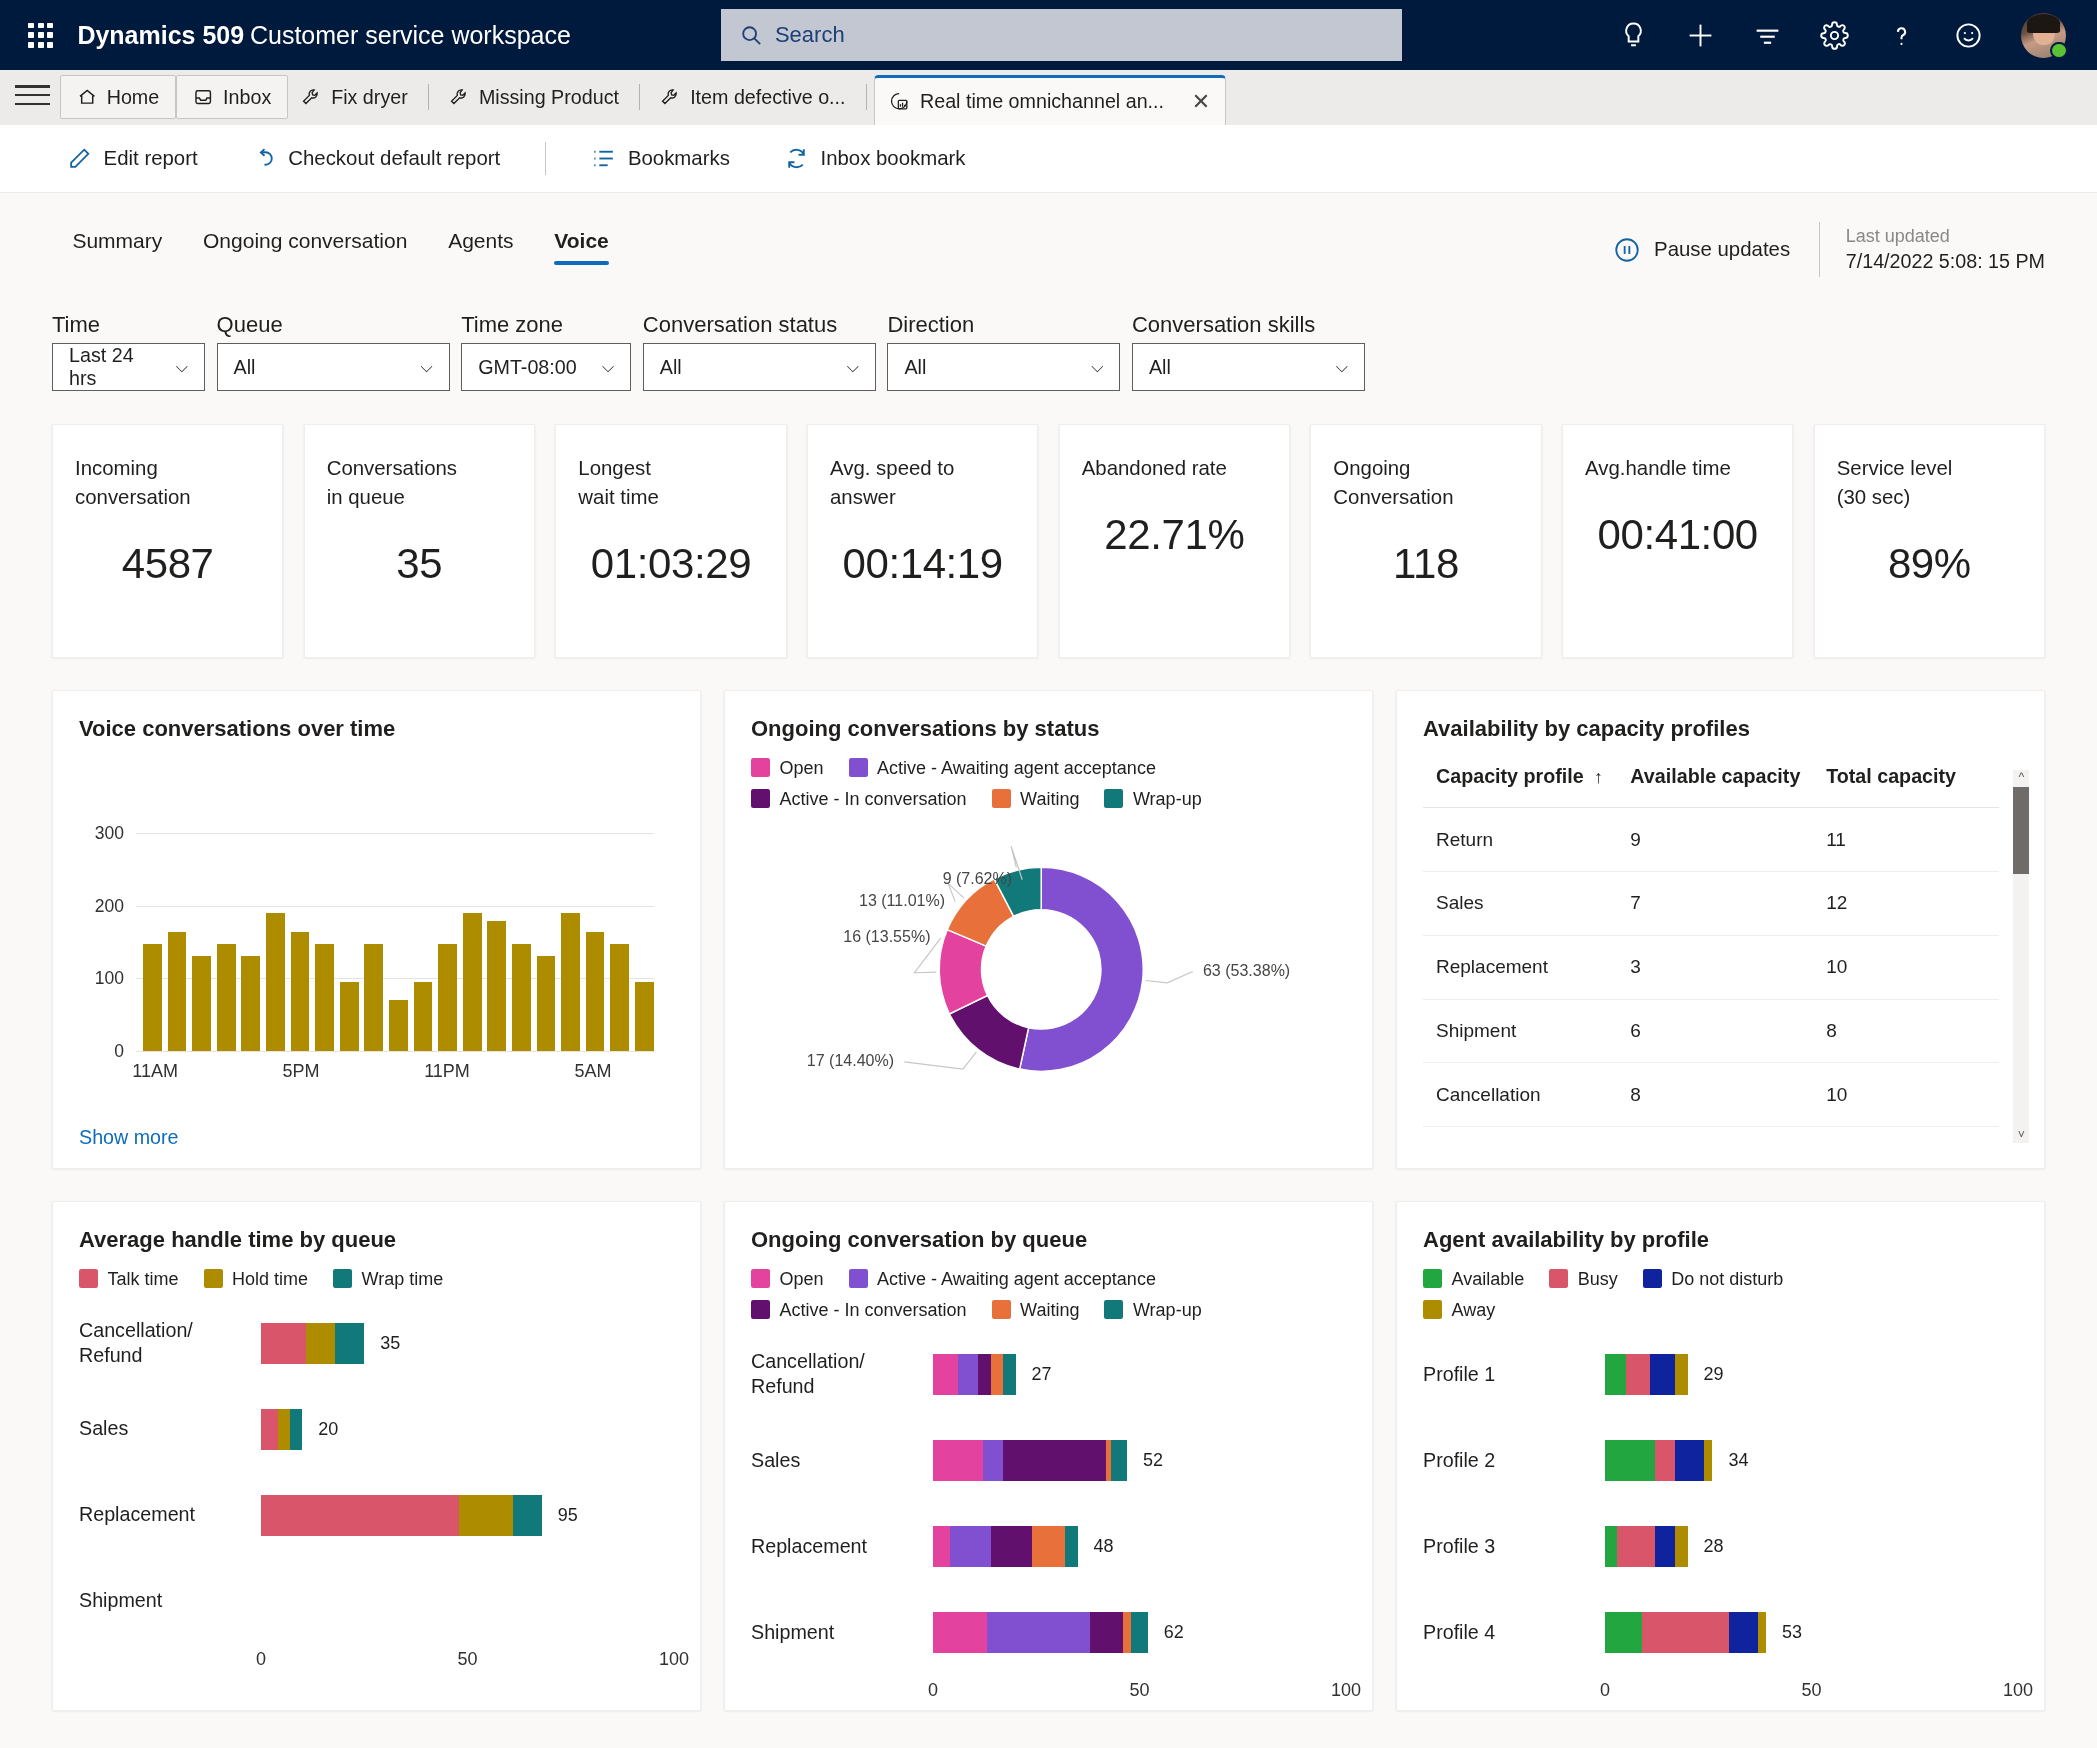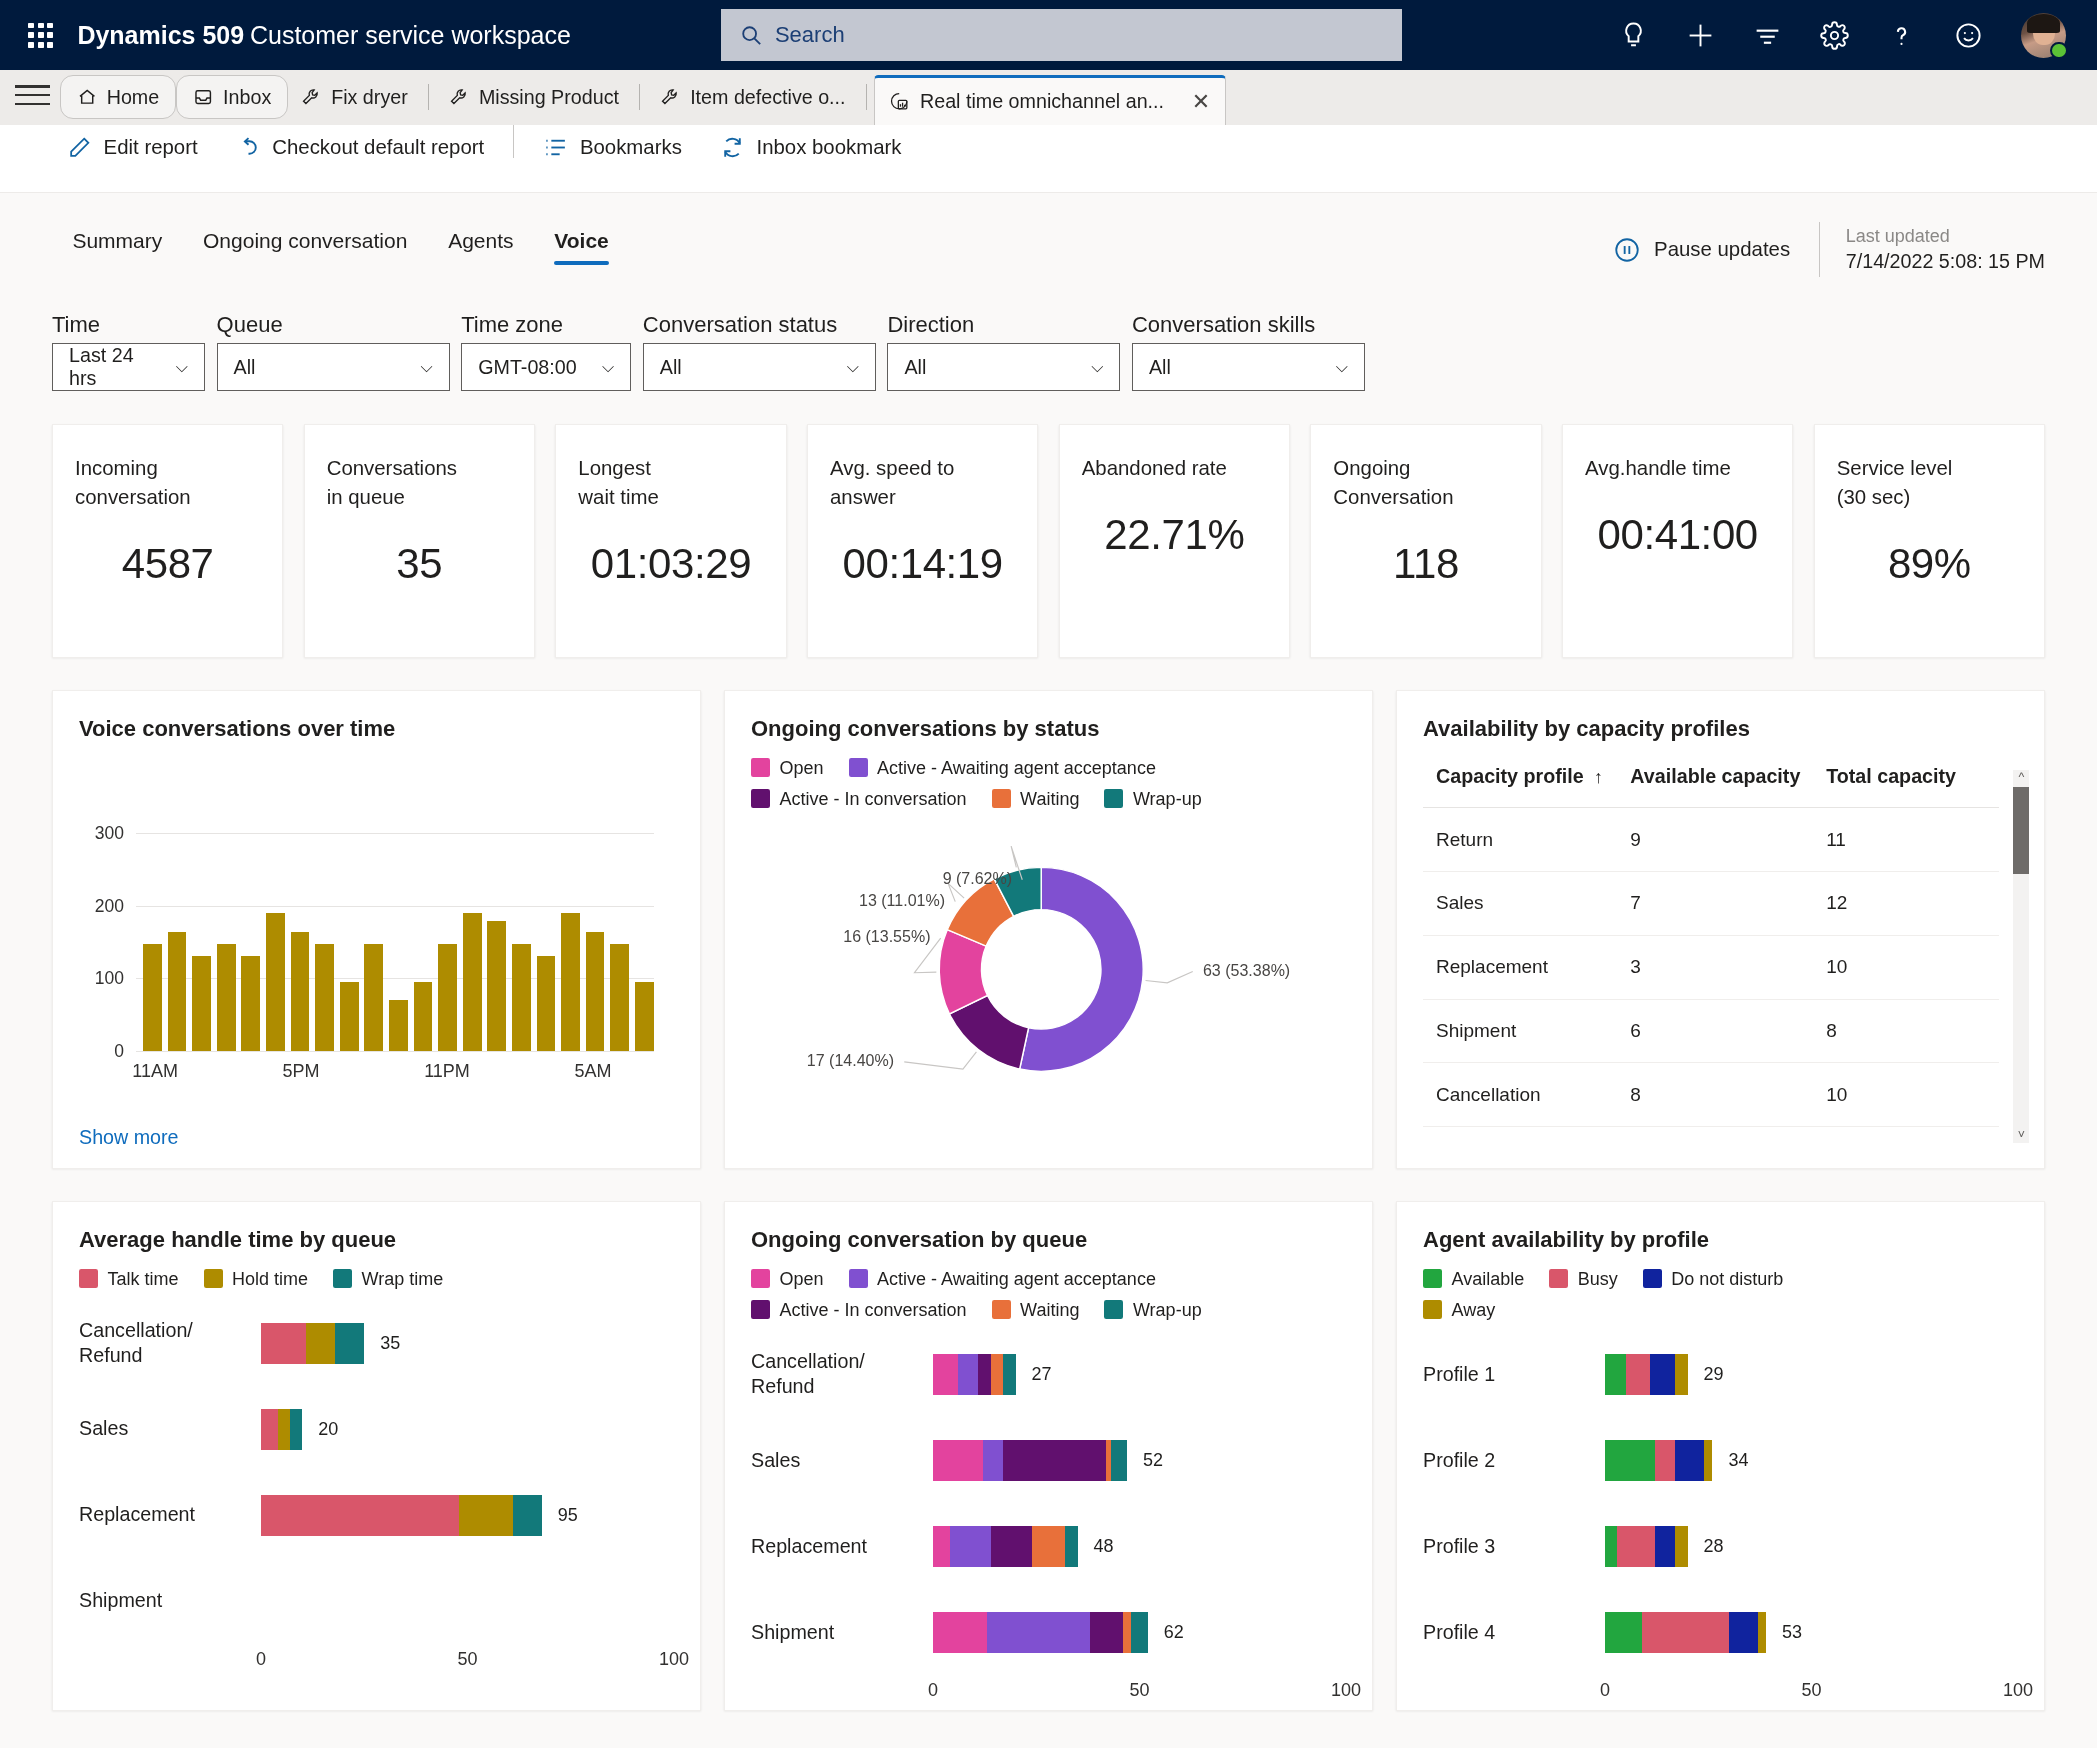--- a/index.html
+++ b/index.html
@@ -80,21 +80,21 @@
   .hamburger {
     width: 35px; height: 55px; margin-right: 10.2px;
     display: flex; flex-direction: column; justify-content: center;
     gap: 6.6px; cursor: pointer; padding-bottom: 4.4px;
   }
   .hamburger i { height: 2.2px; background: #323130; display: block; width: 100%; }
   .tab-btn {
     height: 44px; margin-bottom: 5.8px;
     display: flex; align-items: center; gap: 9.5px;
     padding: 12px 16px; font-size: 19.7px; color: #201f1e;
-    border: 0.7px solid #c8c6c4; border-radius: 13px;
+    border: 0.7px solid #c8c6c4; border-radius: 2px;
     background: #f4f3f2; cursor: pointer; white-space: nowrap;
   }
   .tab-plain {
     height: 44px; margin-bottom: 5.8px;
     display: flex; align-items: center; gap: 9.5px;
     padding: 0 13px; font-size: 19.7px; color: #201f1e;
     cursor: pointer; white-space: nowrap; border: none; background: none;
   }
   .tab-sep { width:0.7px; height:26px; background:#b5b3b0; margin: 0 7.3px 14.6px; }
   .tab-active {
@@ -104,22 +104,22 @@
     background: #faf9f8; border: 0.7px solid #c8c6c4; border-bottom: none;
     border-top: 3.6px solid #0f6cbd;
     border-radius: 4.4px 4.4px 0 0; cursor: pointer; white-space: nowrap;
   }
   .tab-active .closex { margin-left: 17.5px; font-size: 22px; color:#484644; }
   .ico-sm { width: 20.4px; height: 20.4px; flex: 0 0 auto; }
 
   
   .cmdbar {
     height: 68px; background: #ffffff;
-    display: flex; 
-    padding-left: 48px; gap: 0;
+    display: flex; align-items: center;
+    padding-left: 48px; gap: 16px;
     border-bottom: 0.7px solid #edebe9;
   }
   .cmd {
     display: flex; align-items: center; gap: 11.6px;
     font-size: 20.4px; color: #201f1e; cursor: pointer;
     padding: 0 19px; height: 44px;
   }
   .cmd svg { width: 25px; height: 25px; flex:0 0 auto; }
   .cmd-sep { width: 0.7px; height: 33px; background: #c8c6c4; margin: 0 10.2px; }
 

